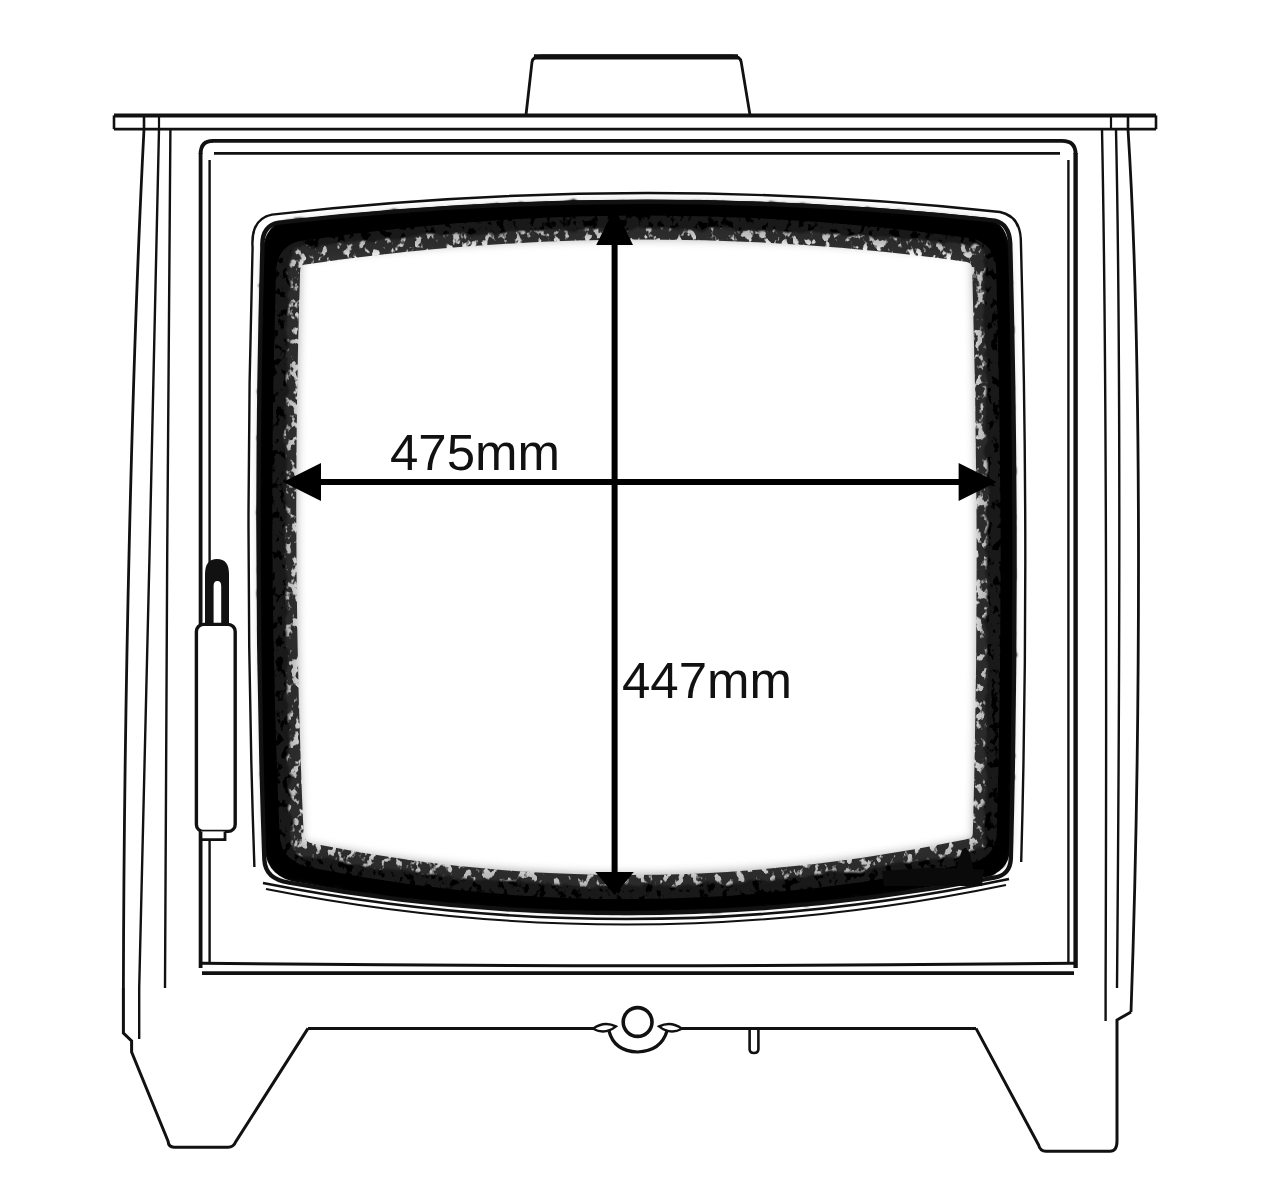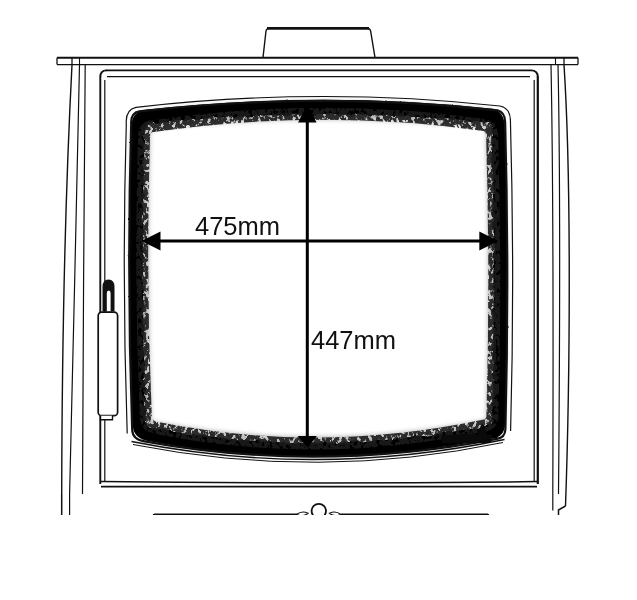--- a/index.html
+++ b/index.html
@@ -1,16 +1,16 @@
 <!DOCTYPE html>
 <html><head>
 <meta charset="utf-8">
 <style>
   html,body{margin:0;padding:0;background:#ffffff;}
-  .wrap{width:637px;height:515px;position:relative;background:#fff;overflow:hidden;}
+  .wrap{width:637px;height:600px;position:relative;background:#fff;overflow:hidden;}
   svg{display:block;}
   text{font-family:"Liberation Sans", sans-serif;fill:#111;}
 </style>
 </head>
 <body>
 <div class="wrap">
 <svg width="637" height="600" viewBox="0 0 637 600">
 <defs>
   <filter id="fz" x="-30%" y="-30%" width="160%" height="160%">
     <feTurbulence type="fractalNoise" baseFrequency="0.11 0.13" numOctaves="4" seed="11" result="t"></feTurbulence>

